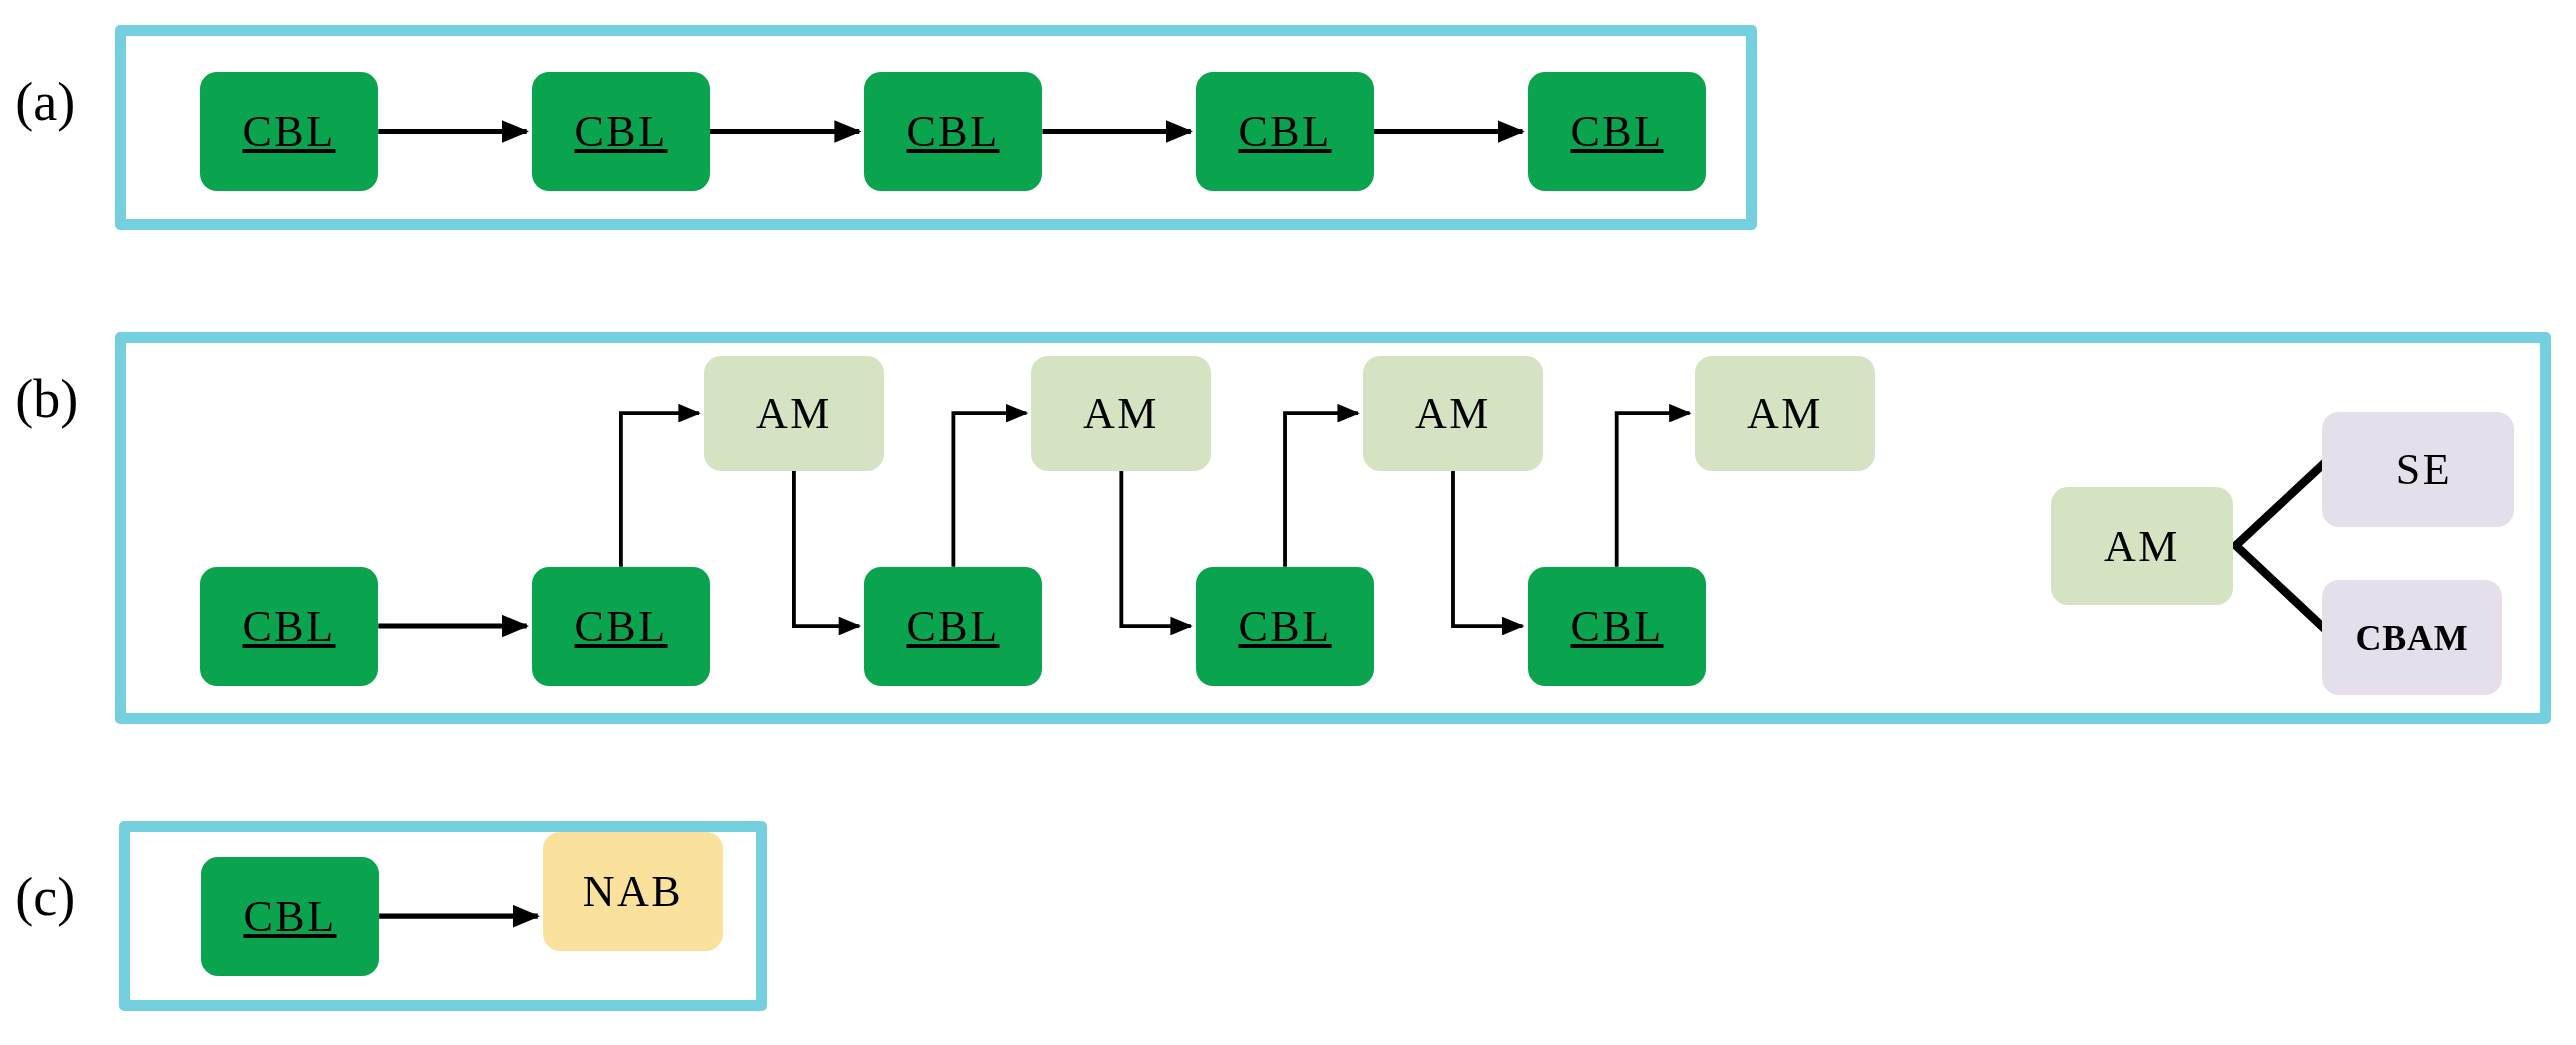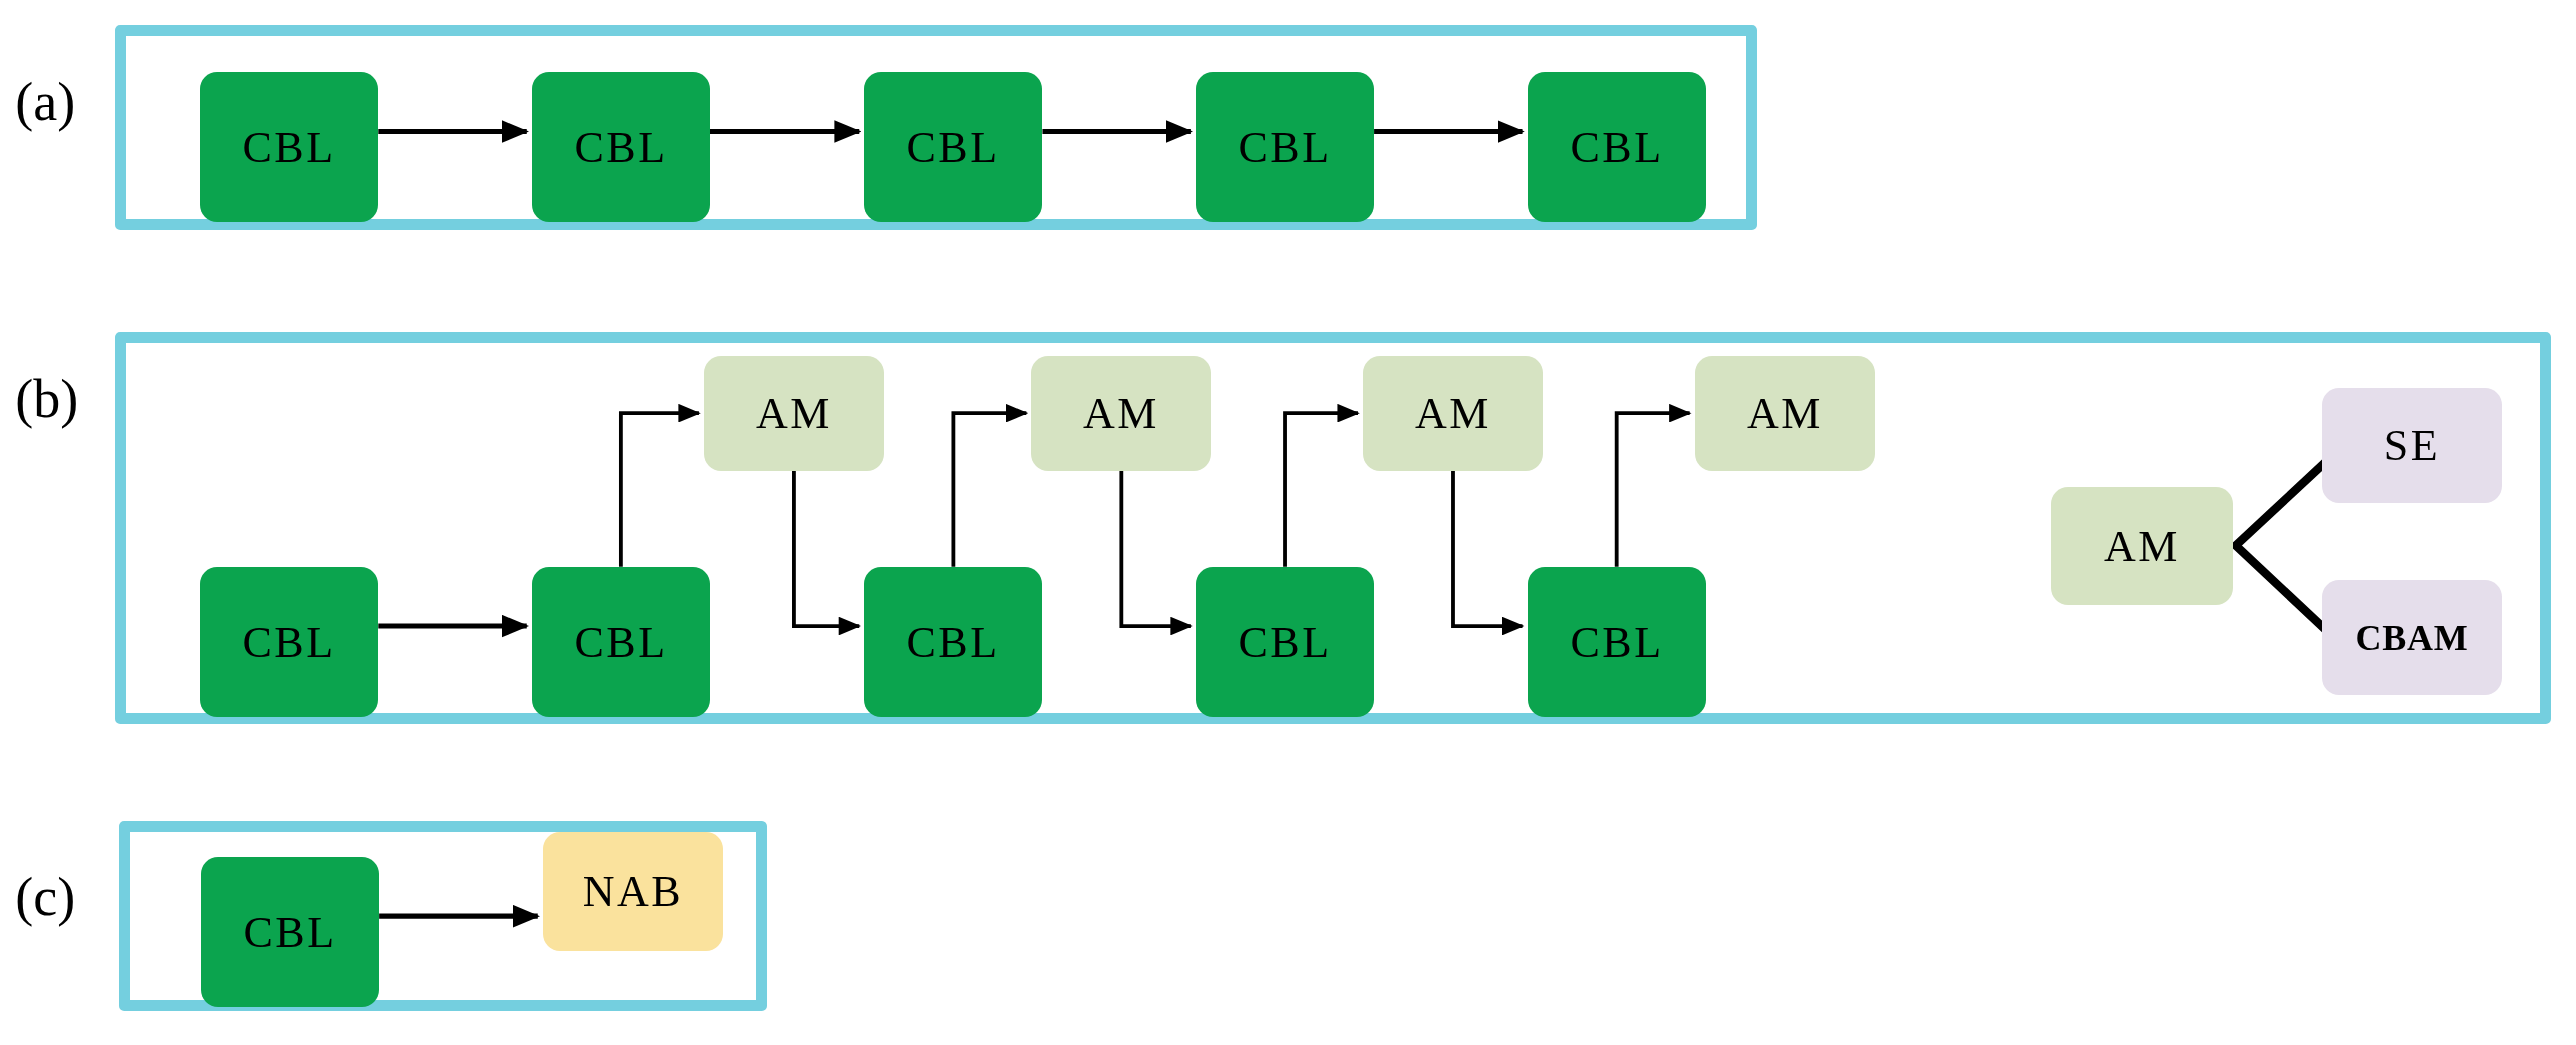--- a/index.html
+++ b/index.html
@@ -37,21 +37,21 @@
     position:absolute;
     display:flex;
     align-items:center;
     justify-content:center;
     border-radius:17px;
     font-size:44px;
     letter-spacing:2.5px;
     color:#000;
     text-align:center;
   }
-  .cbl{background:var(--cbl-fill);width:178px;height:150px;}
+  .cbl{background:var(--cbl-fill);width:178px;height:119px;text-decoration:underline;}
   .am{background:var(--am-fill);width:180px;height:115px;}
   .am-legend{background:var(--am-fill);width:182px;height:118px;}
   .attn{background:var(--attn-fill);width:180px;height:115px;}
   .attn-cbam{background:var(--attn-fill);width:180px;height:115px;font-size:36px;letter-spacing:0.8px;font-weight:bold;}
   .nab{background:var(--nab-fill);width:180px;height:119px;}
   svg.wires{
     position:absolute;left:0;top:0;width:2576px;height:1046px;
     pointer-events:none;
   }
   .wire{stroke:var(--line-color);fill:none;}
@@ -111,21 +111,21 @@
   <div class="box cbl" style="left:864px;top:567px;">CBL</div>
   <div class="box cbl" style="left:1196px;top:567px;">CBL</div>
   <div class="box cbl" style="left:1528px;top:567px;">CBL</div>
 
   <div class="box am" style="left:704px;top:356px;">AM</div>
   <div class="box am" style="left:1031px;top:356px;">AM</div>
   <div class="box am" style="left:1363px;top:356px;">AM</div>
   <div class="box am" style="left:1695px;top:356px;">AM</div>
 
   <div class="box am-legend" style="left:2051px;top:487px;">AM</div>
-  <div class="box attn" style="left:2322px;top:388px;">SE</div>
+  <div class="box attn" style="left:2322px;top:412px;padding-left:12px;">SE</div>
   <div class="box attn-cbam" style="left:2322px;top:580px;">CBAM</div>
 
   <div class="panel-label" style="left:15.3px;top:870px;">(c)</div>
   <div class="frame" style="left:119px;top:821px;width:648px;height:190px;"></div>
 
   <div class="box cbl" style="left:201px;top:857px;">CBL</div>
   <div class="box nab" style="left:543px;top:832px;">NAB</div>
 
 </div>
 

